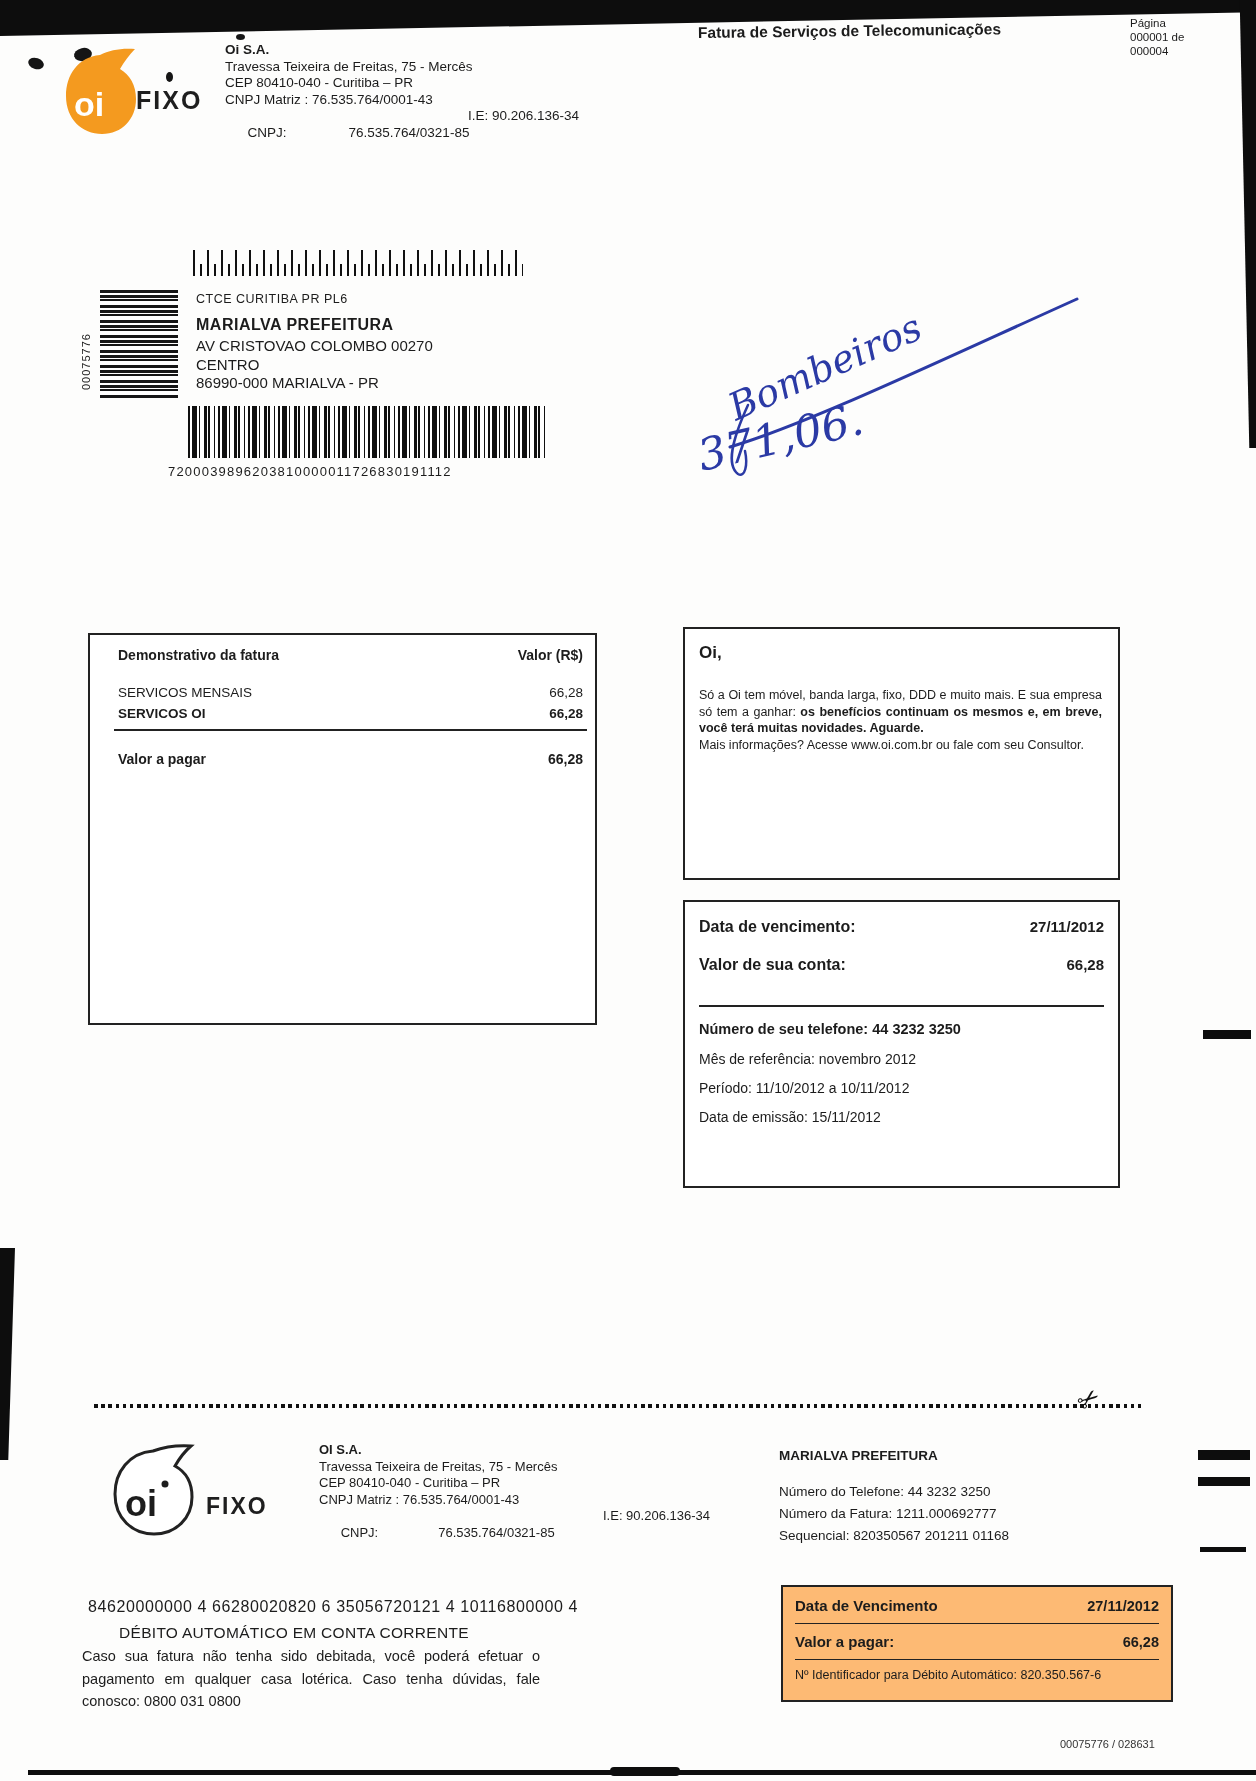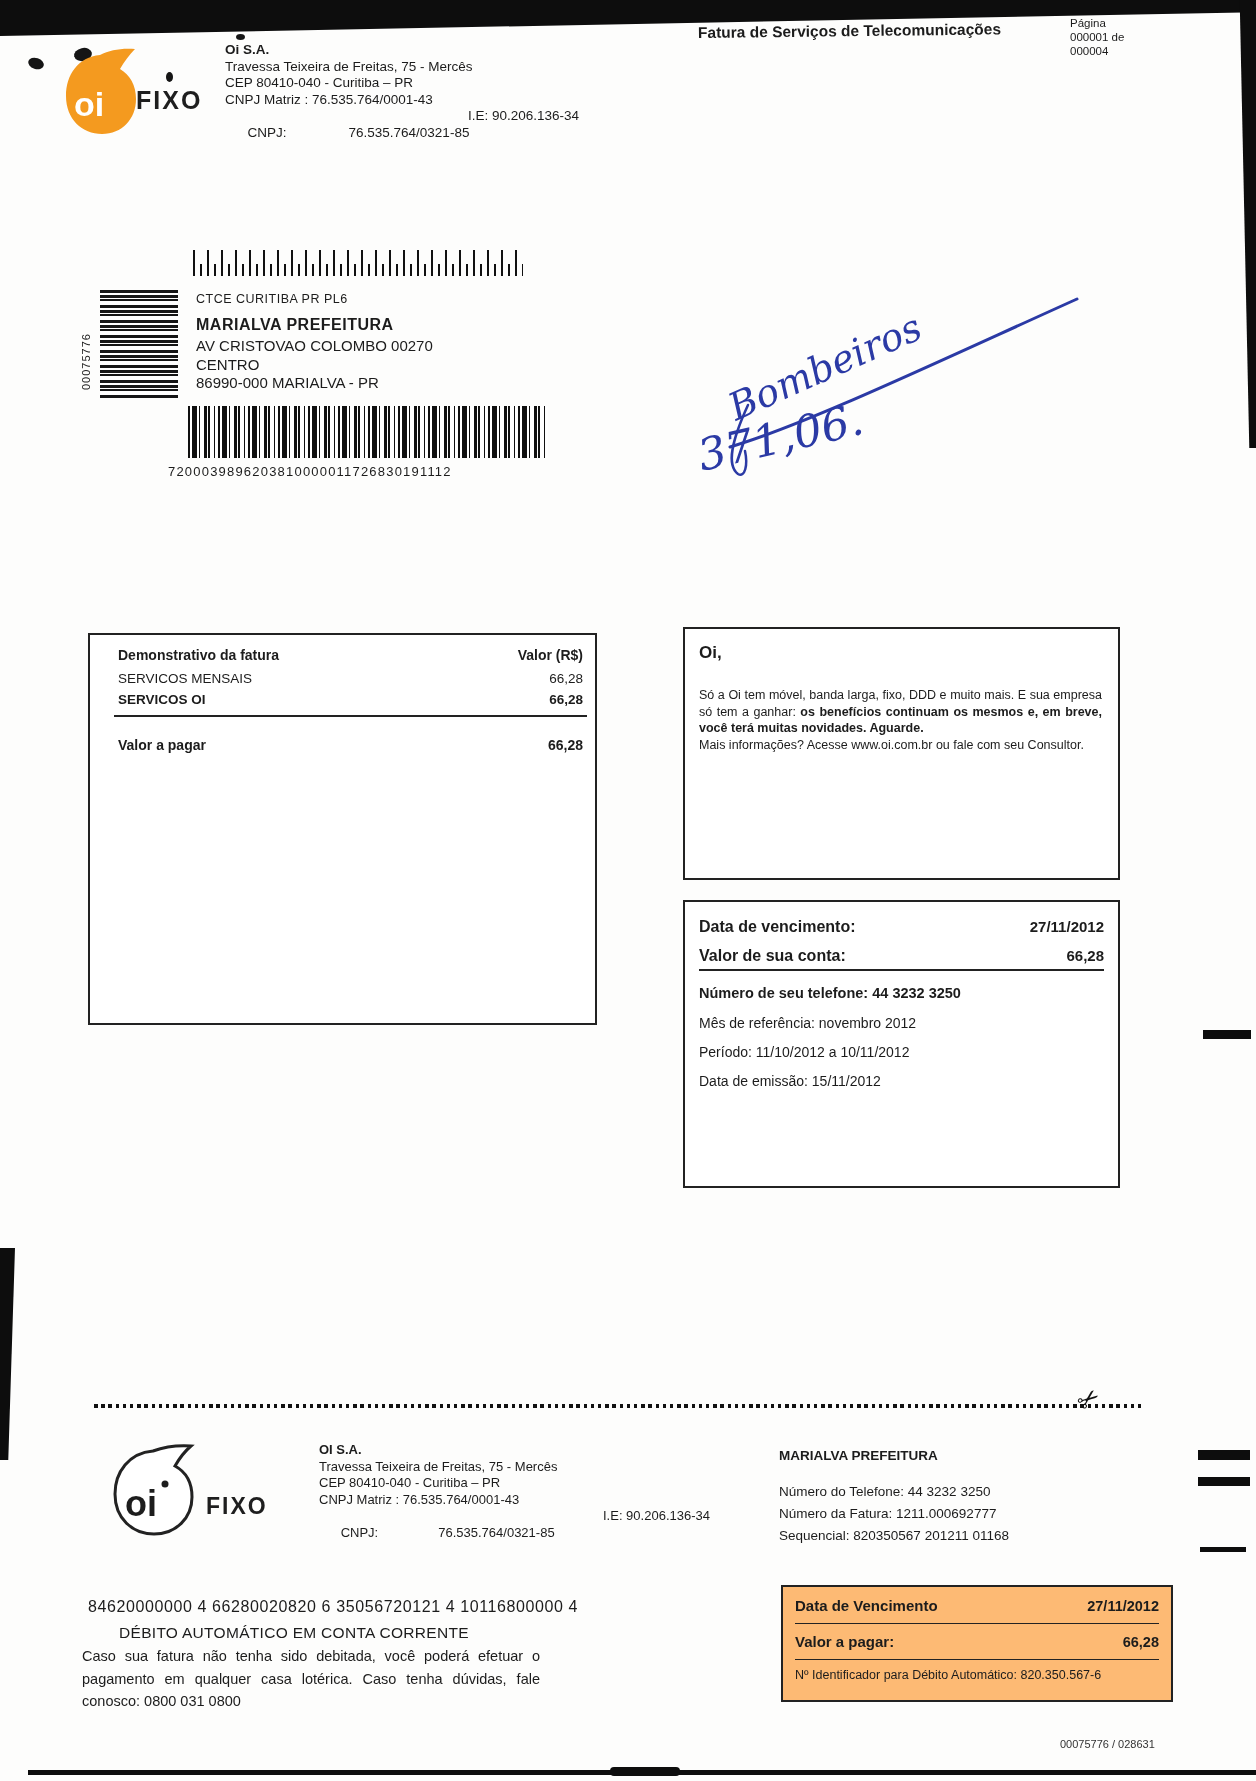--- a/index.html
+++ b/index.html
@@ -76,21 +76,21 @@
     <div class="addr">Travessa Teixeira de Freitas, 75 - Mercês</div>
     <div class="addr">CEP 80410-040 - Curitiba – PR</div>
     <div class="addr">CNPJ Matriz : 76.535.764/0001-43</div>
     <div class="addr">
       <span>CNPJ:</span><span style="display:inline-block;width:62px;"></span><span>76.535.764/0321-85</span>
     </div>
     <div class="abs addr" style="left:243px;top:66px;">I.E: 90.206.136-34</div>
   </div>
 
   <div class="abs title" style="left:698px;top:22px;width:340px;">Fatura de Serviços de Telecomunicações</div>
-  <div class="abs pgblock" style="left:1070px;top:16px;">
+  <div class="abs pgblock" style="left:1130px;top:16px;">
     <div>Página</div>
     <div>000001 de</div>
     <div>000004</div>
   </div>
 
   <div class="abs postnet" style="left:193px;top:250px;width:330px;height:26px;"></div>
   <div class="abs sortcode" style="left:196px;top:292px;">CTCE CURITIBA PR PL6</div>
   <div class="abs stackbar" style="left:100px;top:290px;width:78px;height:108px;"></div>
   <div class="abs vertnum" style="left:80px;top:390px;">00075776</div>
   <div class="abs" style="left:196px;top:316px;width:340px;">
@@ -109,21 +109,21 @@
     <text class="hand" transform="translate(72,196) rotate(-13)" font-size="44">371,06.</text>
   </svg>
 
 
   <div class="abs box" style="left:88px;top:633px;width:509px;height:392px;box-sizing:border-box;">
     <div style="padding:12px 12px 0 28px;">
       <div class="rowflex">
         <span class="stmt-h">Demonstrativo da fatura</span>
         <span class="stmt-h">Valor (R$)</span>
       </div>
-      <div class="rowflex stmt-r" style="margin-top:8px;text-align:right;">
+      <div class="rowflex stmt-r" style="margin-top:22px;text-align:right;">
         <span>SERVICOS MENSAIS</span>
         <span>66,28</span>
       </div>
       <div class="rowflex stmt-r b" style="margin-top:6px;padding-bottom:8px;">
         <span>SERVICOS OI</span>
         <span>66,28</span>
       </div>
       <div class="divline" style="margin:0 -4px 0 -4px;"></div>
       <div class="rowflex stmt-r b" style="margin-top:20px;font-size:14px;">
         <span>Valor a pagar</span>
@@ -141,21 +141,21 @@
       <div class="msg">Mais informações?  Acesse www.oi.com.br ou fale com seu Consultor.</div>
     </div>
   </div>
 
   <div class="abs box" style="left:683px;top:900px;width:437px;height:288px;box-sizing:border-box;">
     <div style="padding:16px 14px 0 14px;">
       <div class="rowflex">
         <span class="due-l">Data de vencimento:</span>
         <span class="due-v">27/11/2012</span>
       </div>
-      <div class="rowflex" style="margin-top:11px;padding-bottom:4px;">
+      <div class="rowflex" style="margin-top:20px;padding-bottom:31px;">
         <span class="due-l">Valor de sua conta:</span>
         <span class="due-v">66,28</span>
       </div>
       <div class="divline"></div>
       <div class="info-l b" style="margin-top:14px;font-size:14.5px;">Número de seu telefone: 44 3232 3250</div>
       <div class="info-l" style="margin-top:14px;">Mês de referência: novembro 2012</div>
       <div class="info-l" style="margin-top:13px;">Período: 11/10/2012 a 10/11/2012</div>
       <div class="info-l" style="margin-top:13px;">Data de emissão: 15/11/2012</div>
     </div>
   </div>

